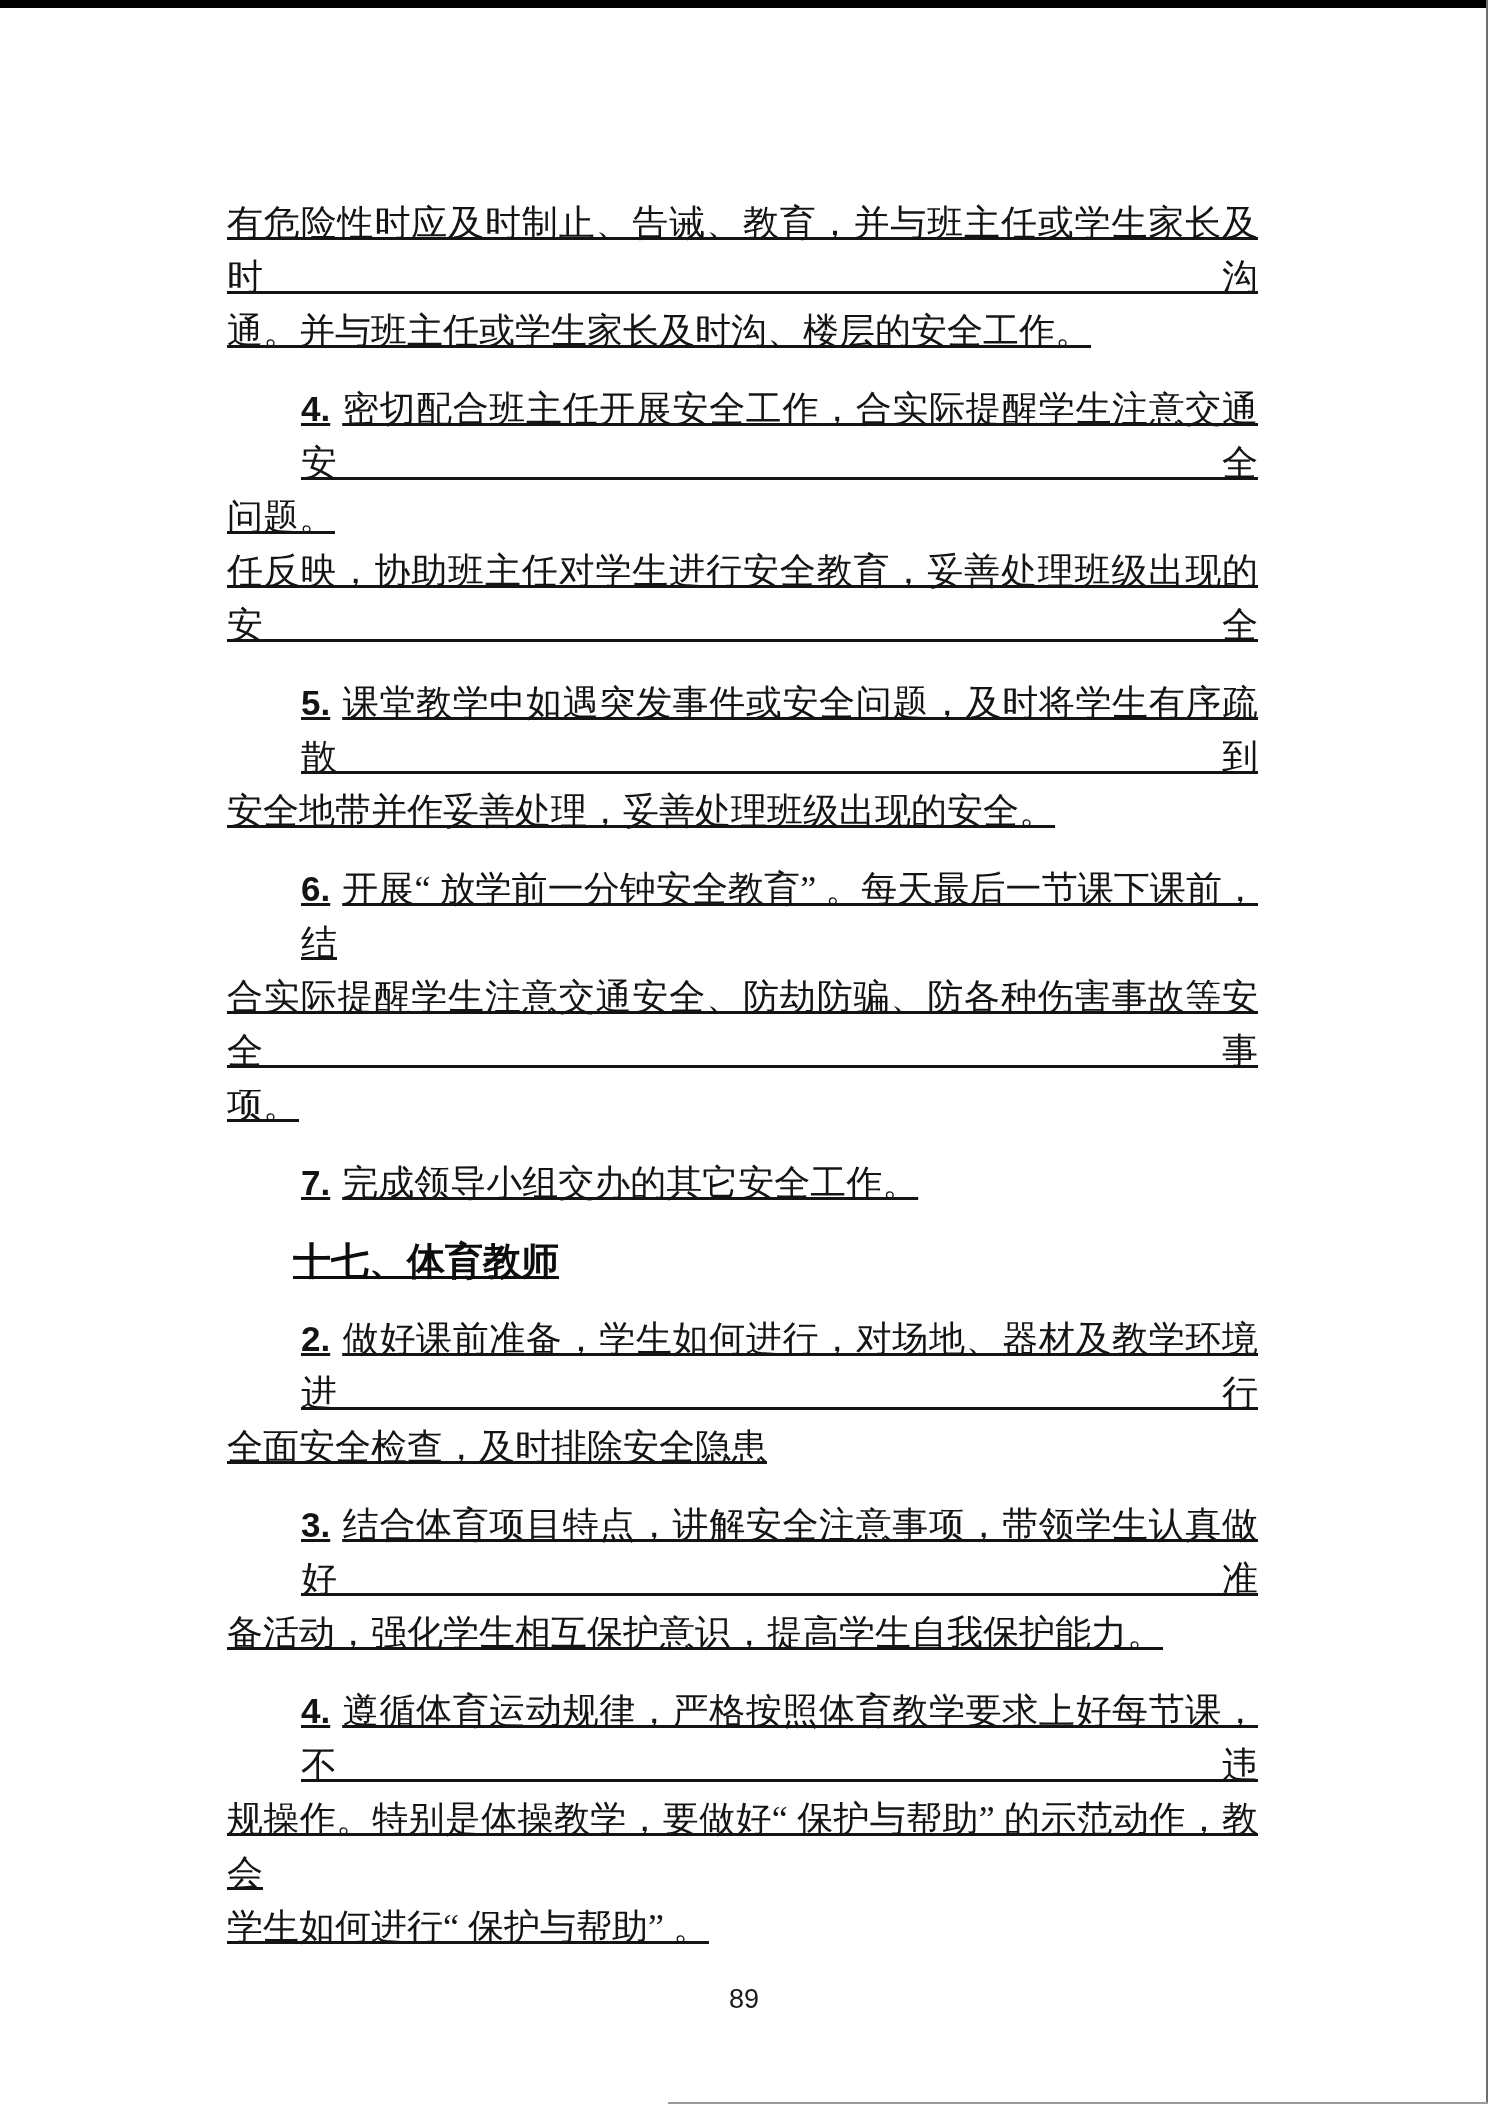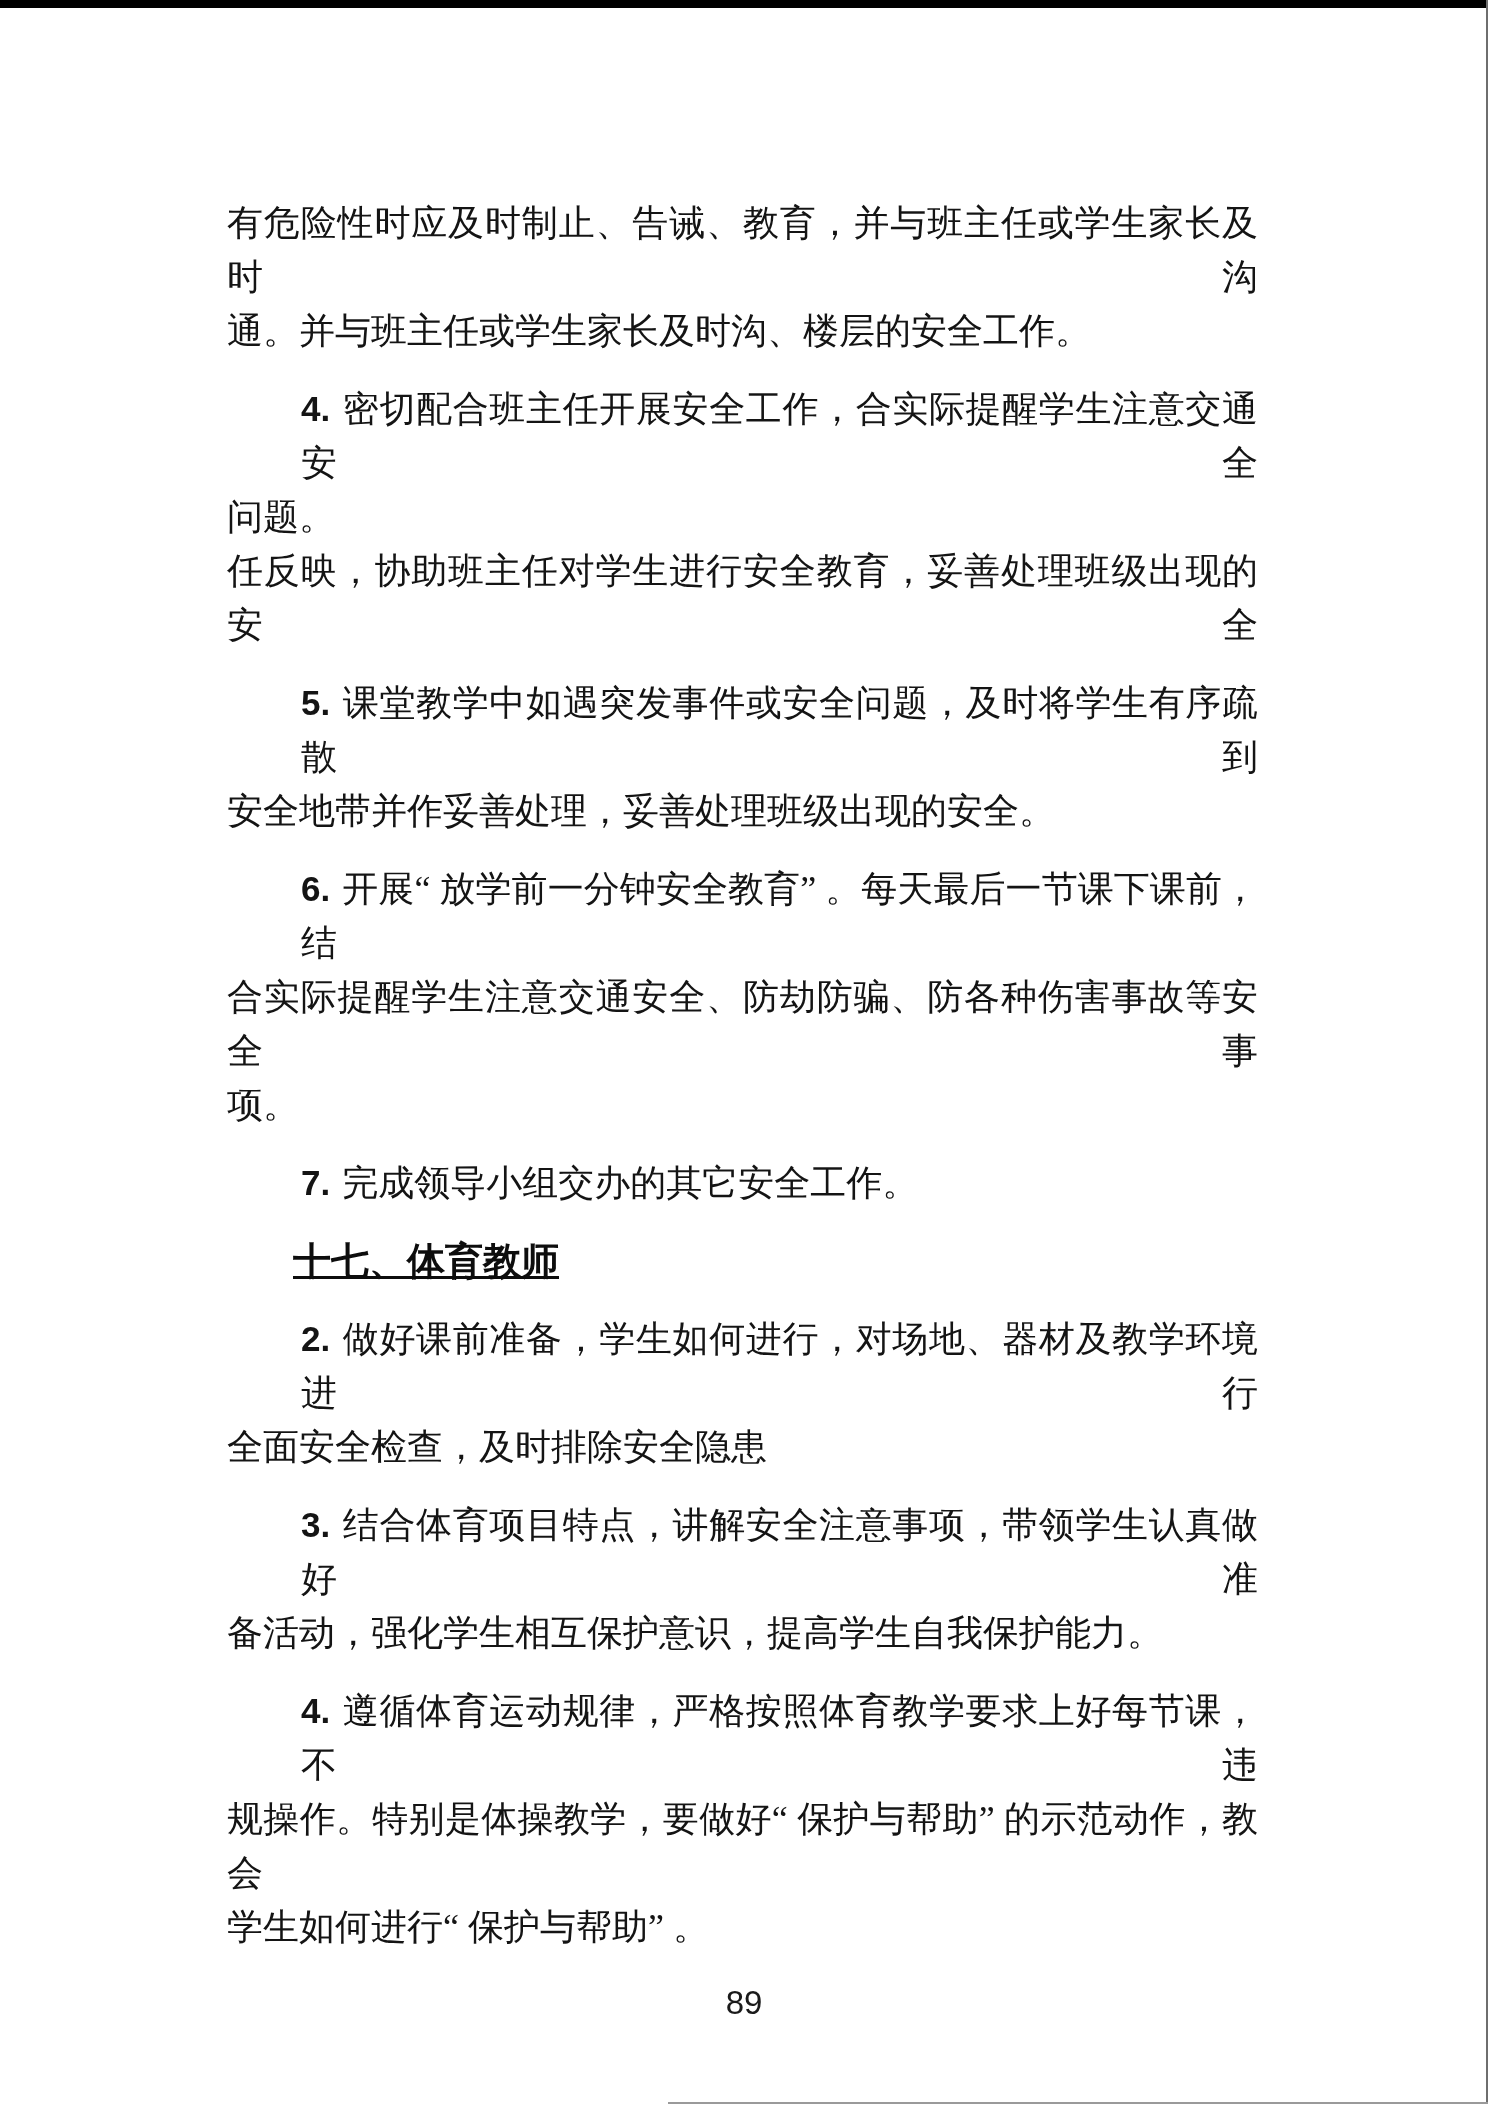--- a/index.html
+++ b/index.html
@@ -16,21 +16,21 @@
   .edge-right  { right: 0; top: 0; width: 2px; height: 2104px; background: #6e6e6e; }
   .edge-bottom { right: 0; bottom: 0; width: 820px; height: 2px; background: #9a9a9a; }
 
   .doc-body {
     position: absolute;
     left: 227px; top: 196px;
     width: 1036px;
     font-size: 36px;
     line-height: 54px;
   }
-  .para { margin: 0 5px 24px 0; }
+  .para { margin: 0 5px 24px 0; text-decoration: underline; }
   .line { text-align: justify; }
   .line.full { text-align-last: justify; }
   .line.first { padding-left: 74px; }
   .num {
     font-family: "Liberation Sans", "DejaVu Sans", sans-serif;
     font-weight: bold;
     font-size: 35px;
     margin-right: 12px;
   }
   .section-heading {
@@ -42,21 +42,21 @@
     margin: 0 0 24px 0;
     color: #0d0d0d;
     text-decoration: underline;
   }
   .page-number {
     position: absolute;
     left: 0; top: 1984px;
     width: 1488px;
     text-align: center;
     font-family: "Liberation Sans", "DejaVu Sans", sans-serif;
-    font-size: 33px;
+    font-size: 27px;
     color: #1a1a1a;
   }
 </style>
 </head>
 <body>
 
 <div class="edge edge-top"></div>
 <div class="edge edge-right"></div>
 <div class="edge edge-bottom"></div>
 

